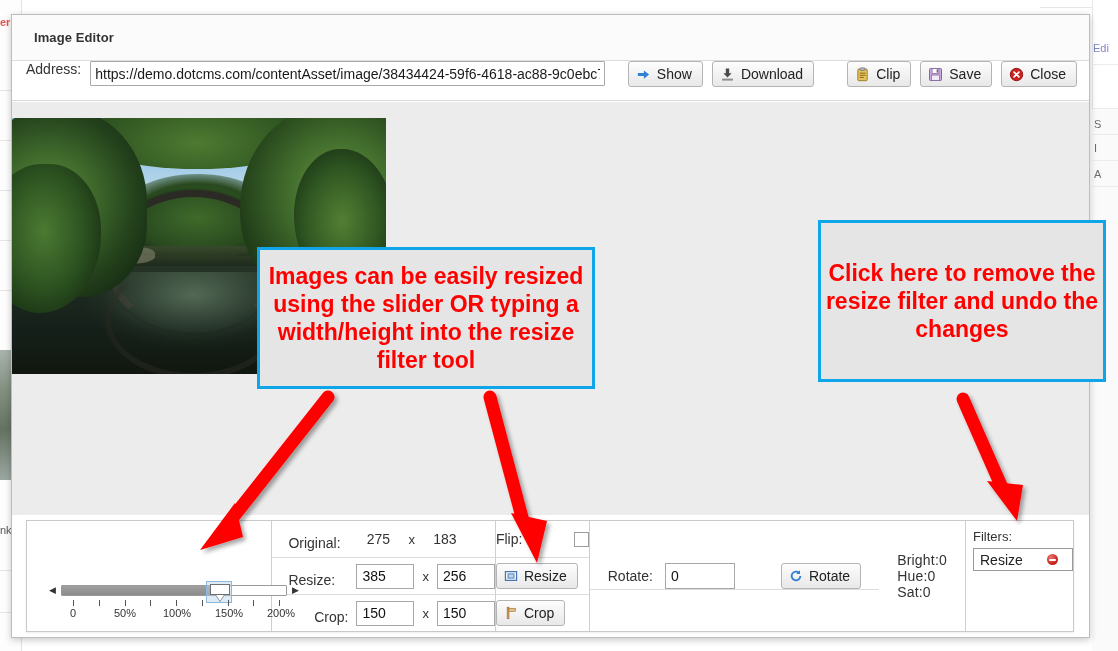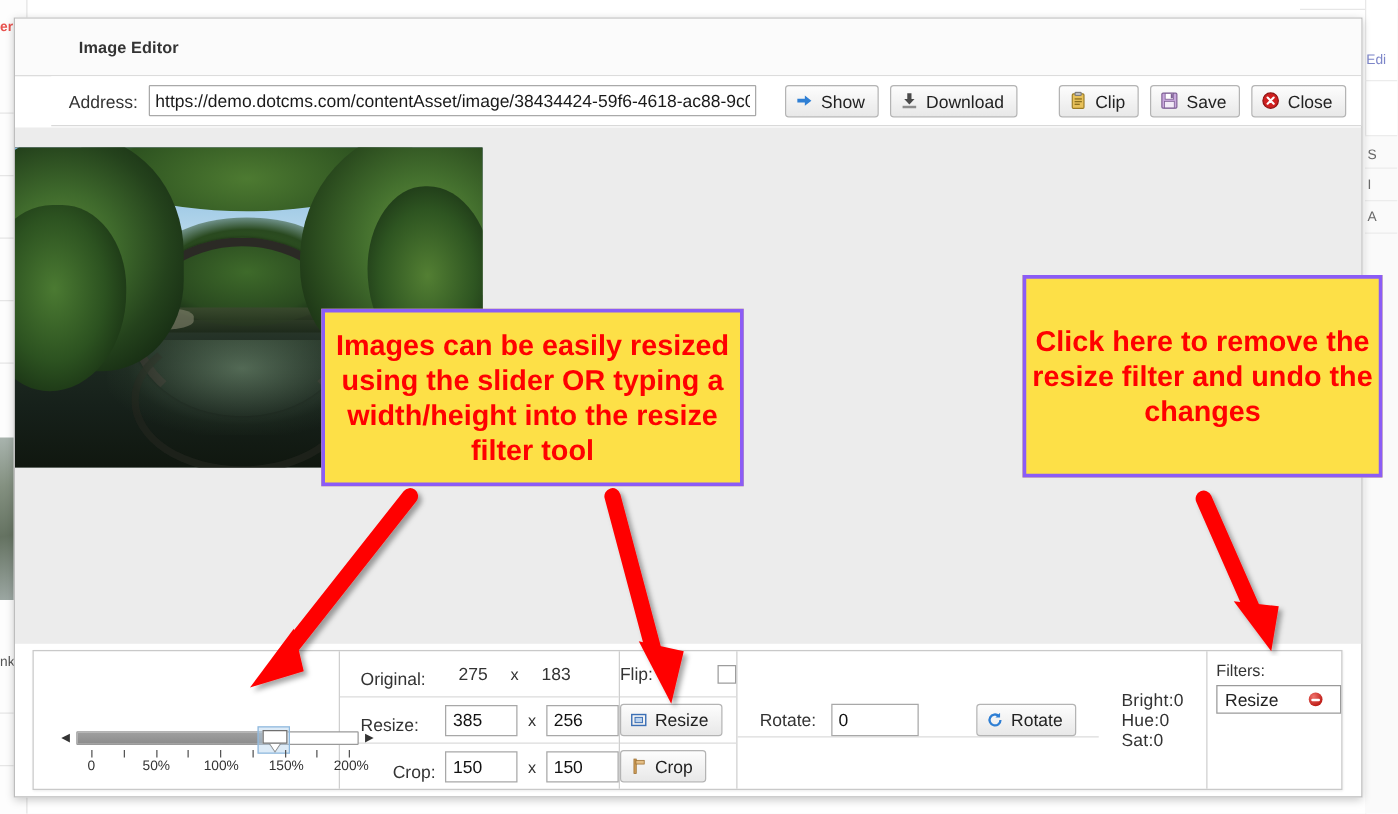--- a/index.html
+++ b/index.html
@@ -72,32 +72,30 @@
   .dlg-titlebar {
     height:46px;
     background:#fbfbfb;
     border-bottom:1px solid #dcdcdc;
     display:flex; align-items:center;
     padding-left:22px;
   }
   .dlg-title {
     font-size:13px; font-weight:bold; color:#333;
     letter-spacing:.1px;
-    margin-left:29px;
   }
 
   
   .addr-row {
     height:40px;
     background:#ffffff;
     border-bottom:1px solid #d9d9d9;
-    display:flex; align-items:center;
+    display:flex; align-items:flex-start;
     padding:0 12px 0 14px;
     gap:9px;
-    margin-left:29px;
   }
   .addr-label { font-size:14px; color:#333; white-space:nowrap; }
   .addr-input {
     width:578px; height:25px;
     border:1px solid #a9a9a9;
     background:#fff;
     font-family:"Liberation Sans", sans-serif;
     font-size:14px; color:#1a1a1a;
     padding:0 4px;
     outline:none;
@@ -354,22 +352,22 @@
     margin-right:8px;
   }
   .remove-dot:after {
     content:""; position:absolute; left:2px; top:4.5px;
     width:7px; height:2px; background:#fff; border-radius:1px;
   }
 
   
   .callout {
     position:absolute;
-    background:#fde047;
-    border:3px solid #8b5cf6;
+    background:#e5e5e5;
+    border:3px solid #0ea5e9;
     color:#ff0000;
     font-weight:bold;
     text-align:center;
     display:flex; align-items:center; justify-content:center;
     line-height:1.22;
     z-index:40;
   }
   #callout-resize {
     left:257px; top:247px; width:338px; height:142px;
     font-size:23px;

